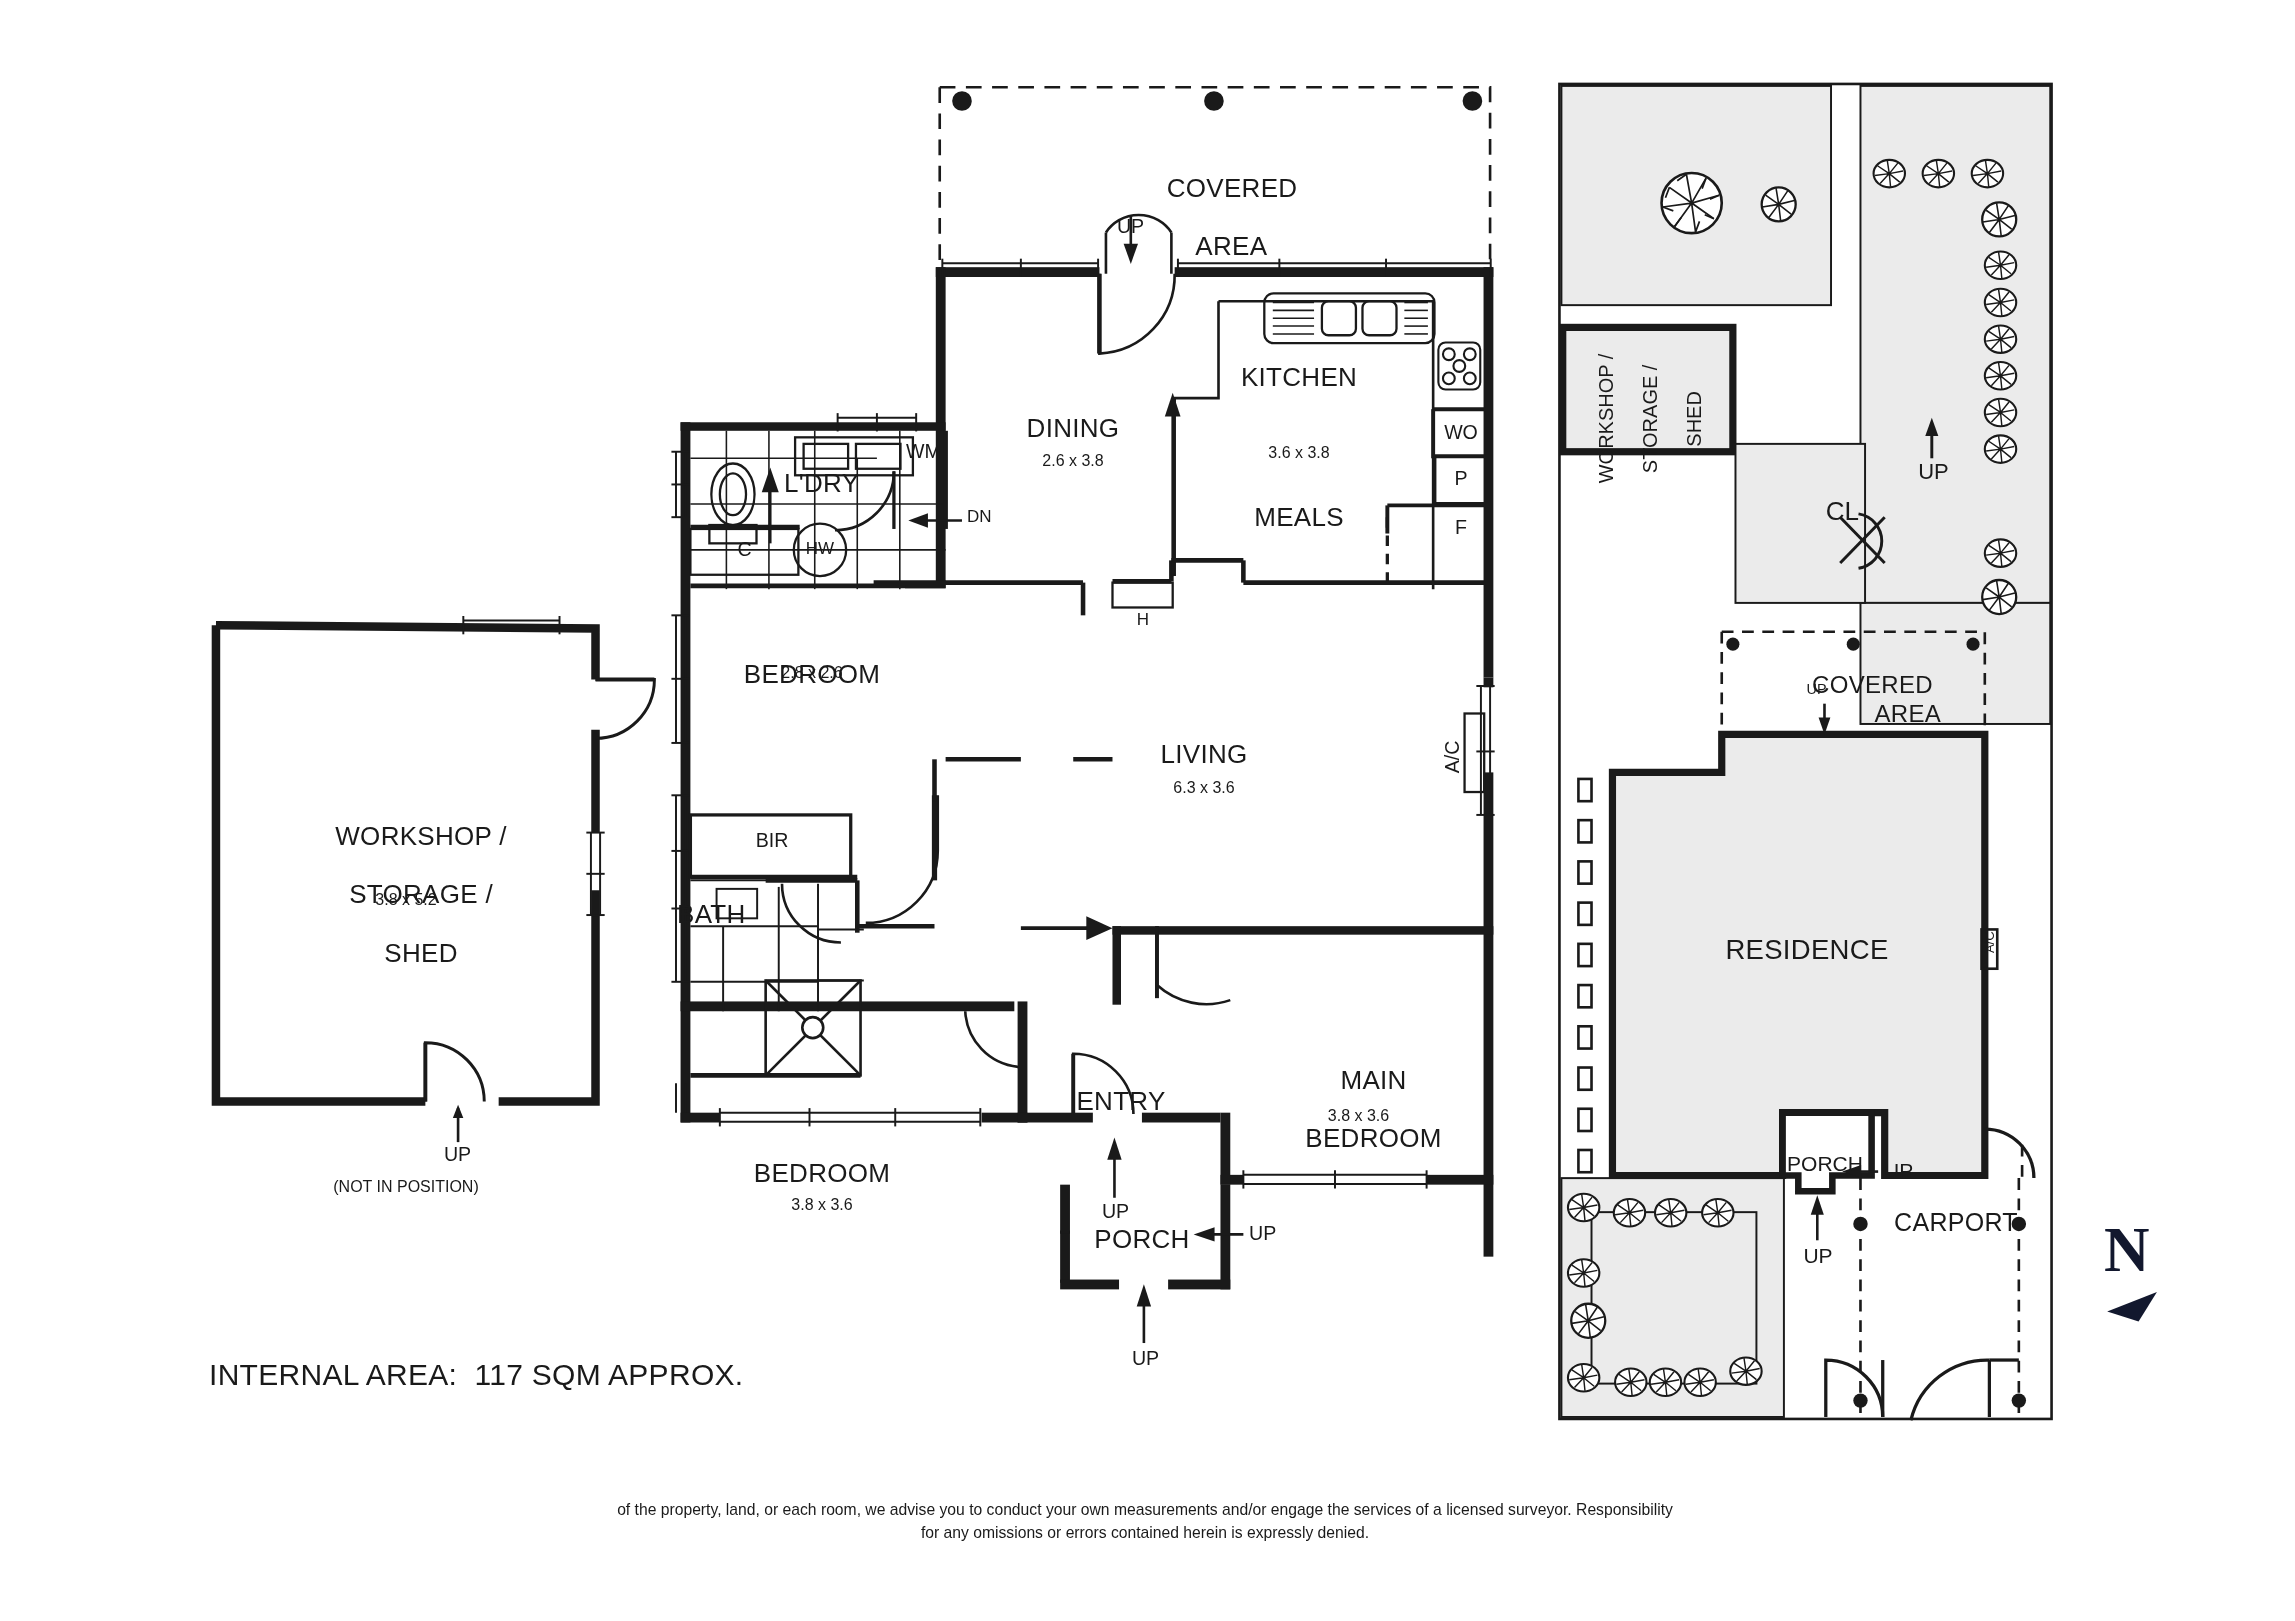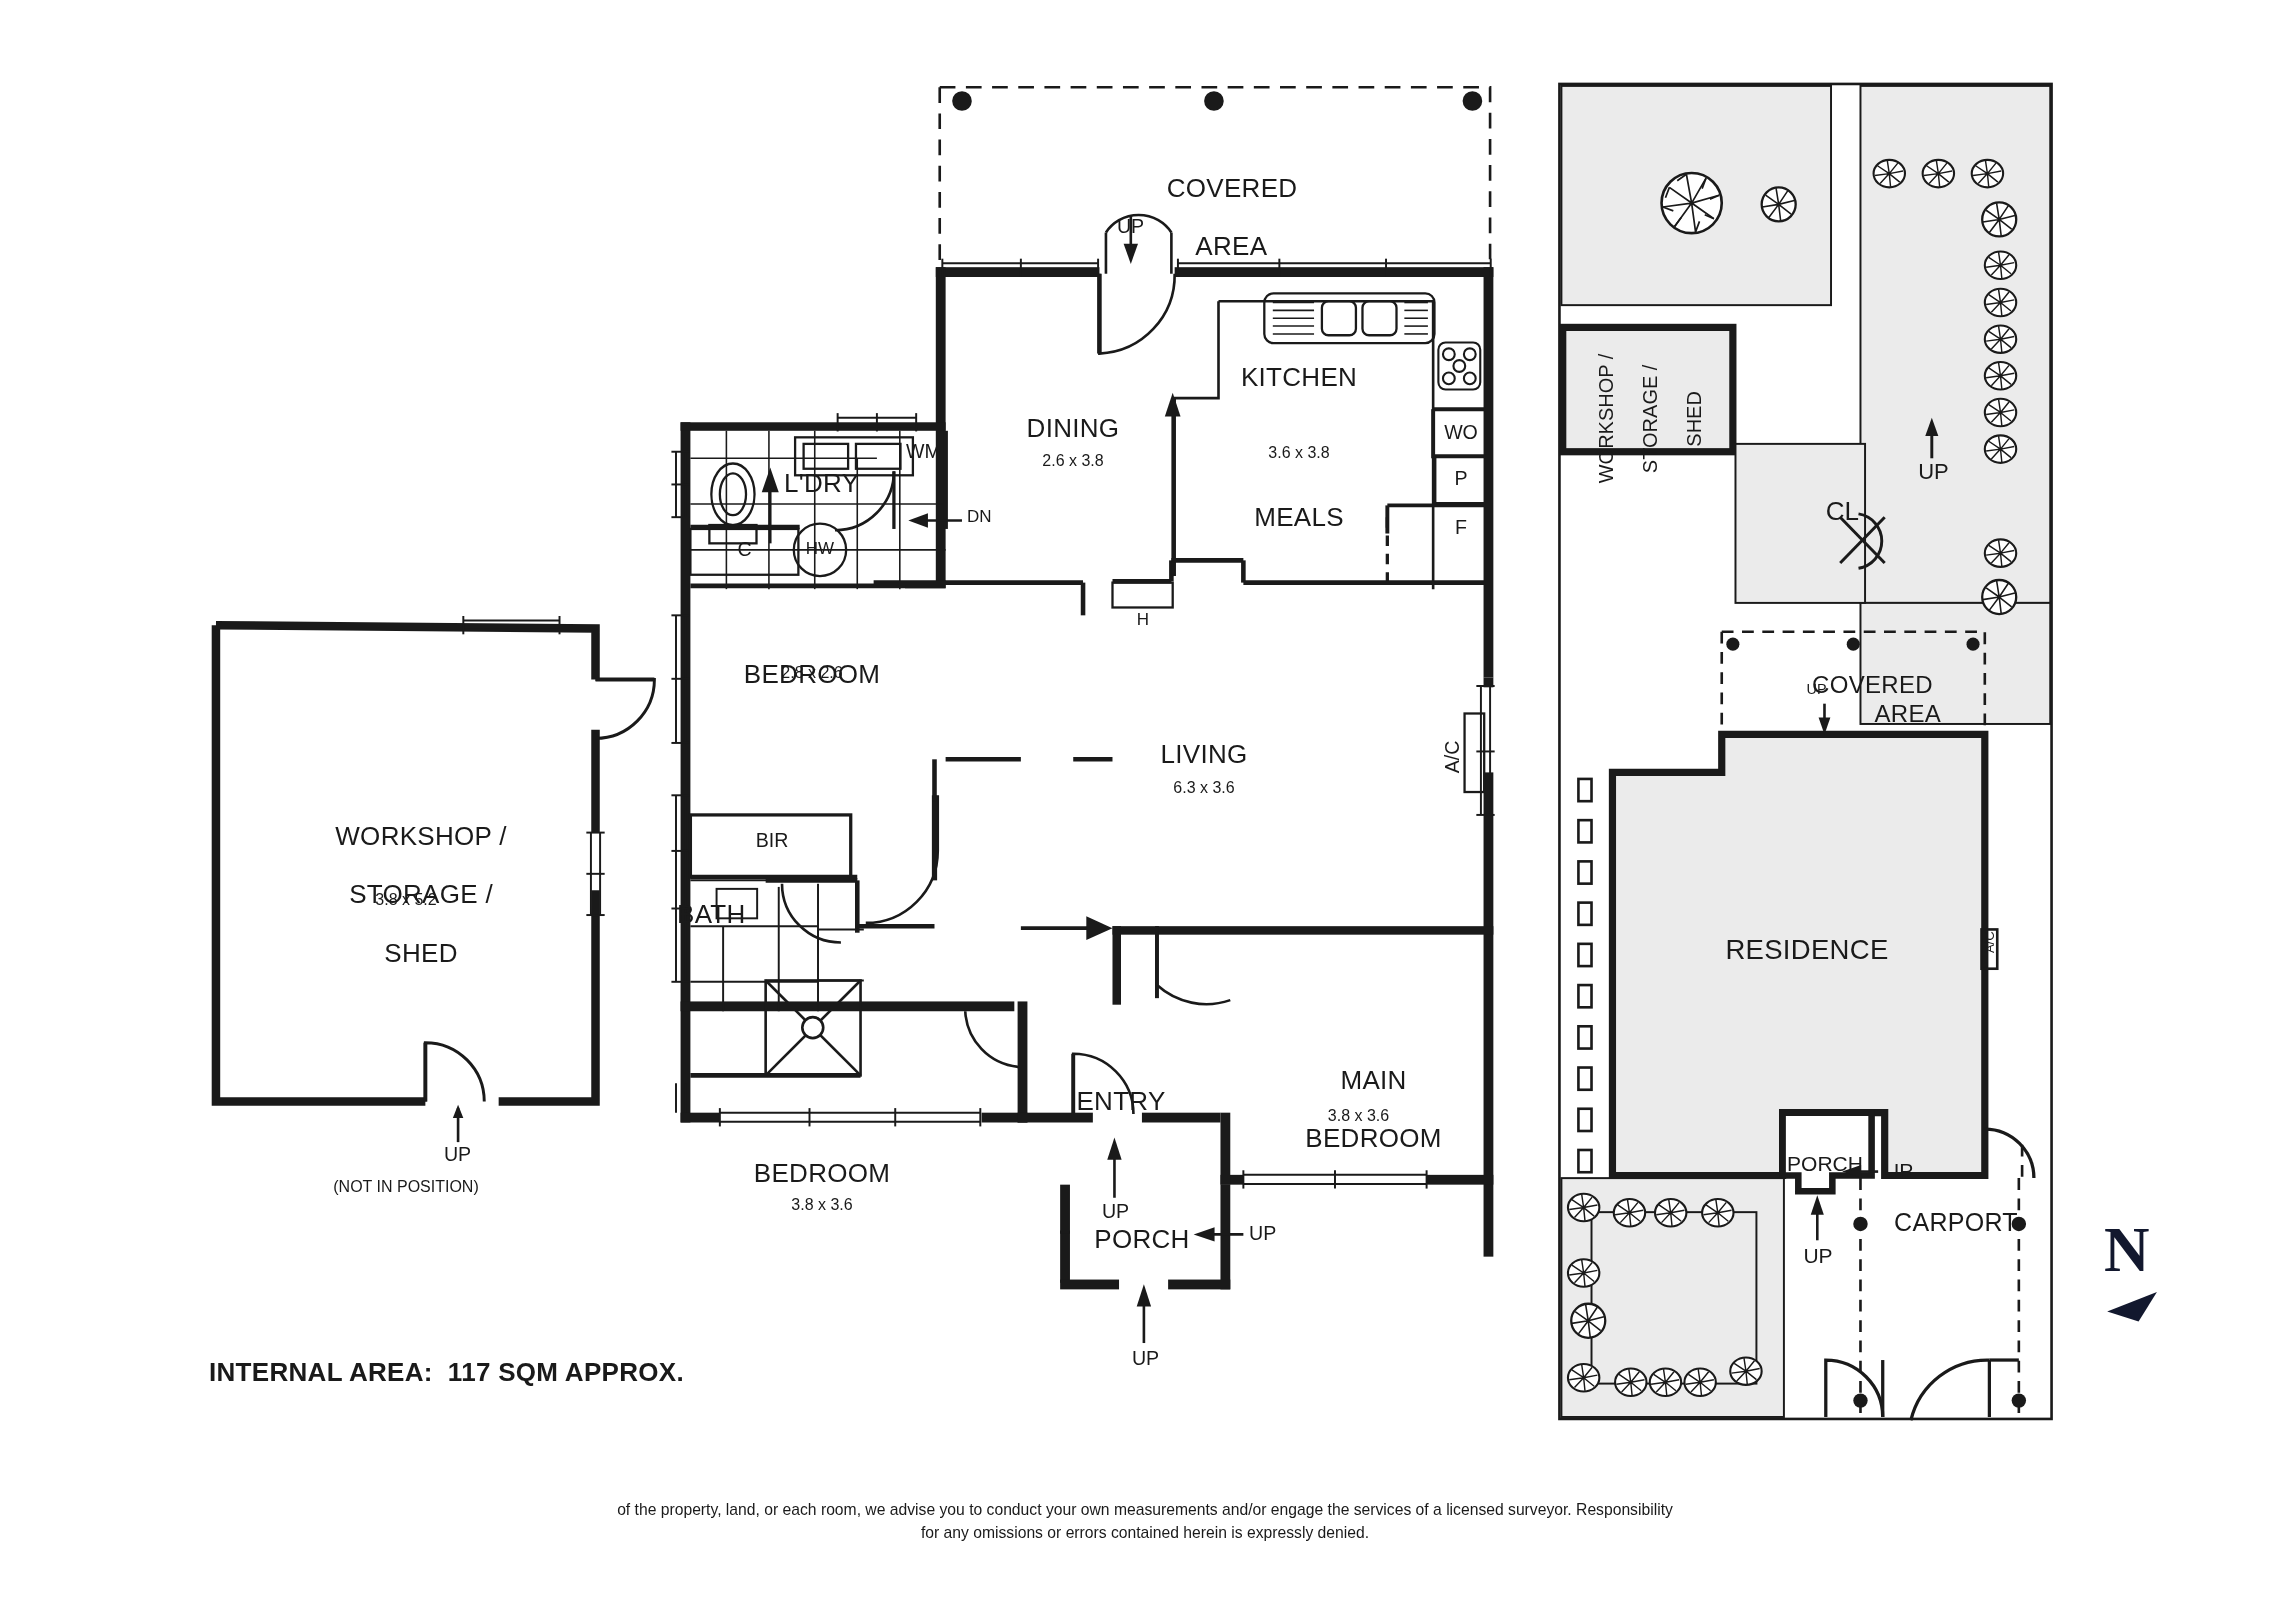--- a/index.html
+++ b/index.html
@@ -9,21 +9,21 @@
   #stage{position:absolute;left:0;top:0;width:2295px;height:1622px;}
   svg.layer{position:absolute;left:0;top:0;width:2295px;height:1622px;overflow:visible;}
 
   .lbl{position:absolute;text-align:center;line-height:1.12;white-space:pre;
        font-family:"Liberation Sans", sans-serif;color:#1a1a1a;}
   .room-name{font-size:26px;font-weight:400;letter-spacing:0.3px;}
   .room-dim{font-size:16px;font-weight:400;}
   .small{font-size:19.6px;}
   .tiny{font-size:17px;}
   .xtiny{font-size:14.4px;}
-  .area-note{font-size:26px;font-weight:700;letter-spacing:0.3px;}
+  .area-note{font-size:30px;font-weight:400;letter-spacing:0.3px;}
   .disclaimer{position:absolute;text-align:center;font-size:15.7px;line-height:1.45;color:#1a1a1a;}
   .rot90{transform:rotate(-90deg);}
   .compassN{position:absolute;font-family:"Liberation Serif", serif;font-weight:700;
             font-size:63px;color:#12182e;line-height:1;}
 </style>
 </head>
 <body>
 
 <div id="stage">
 

